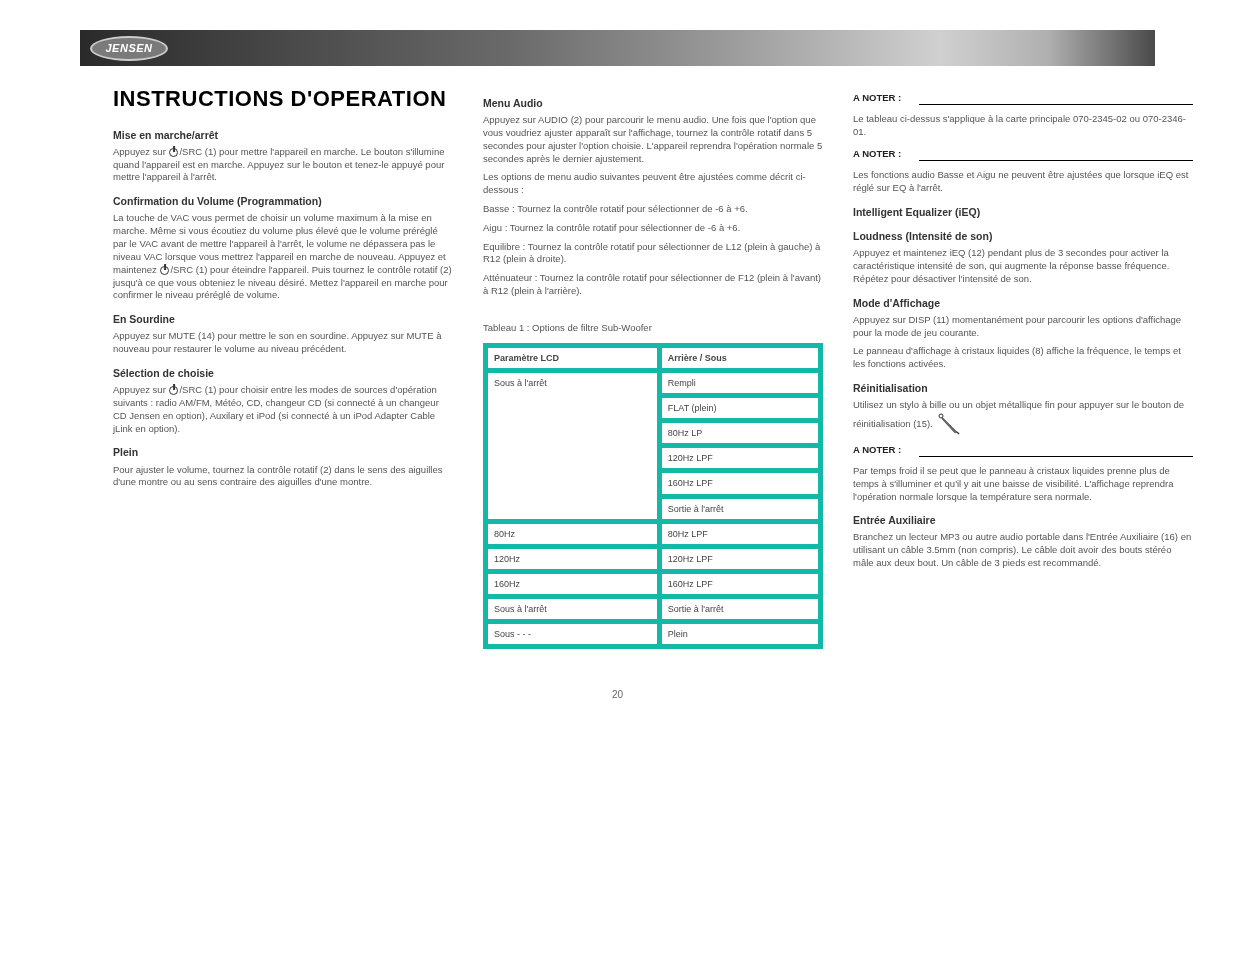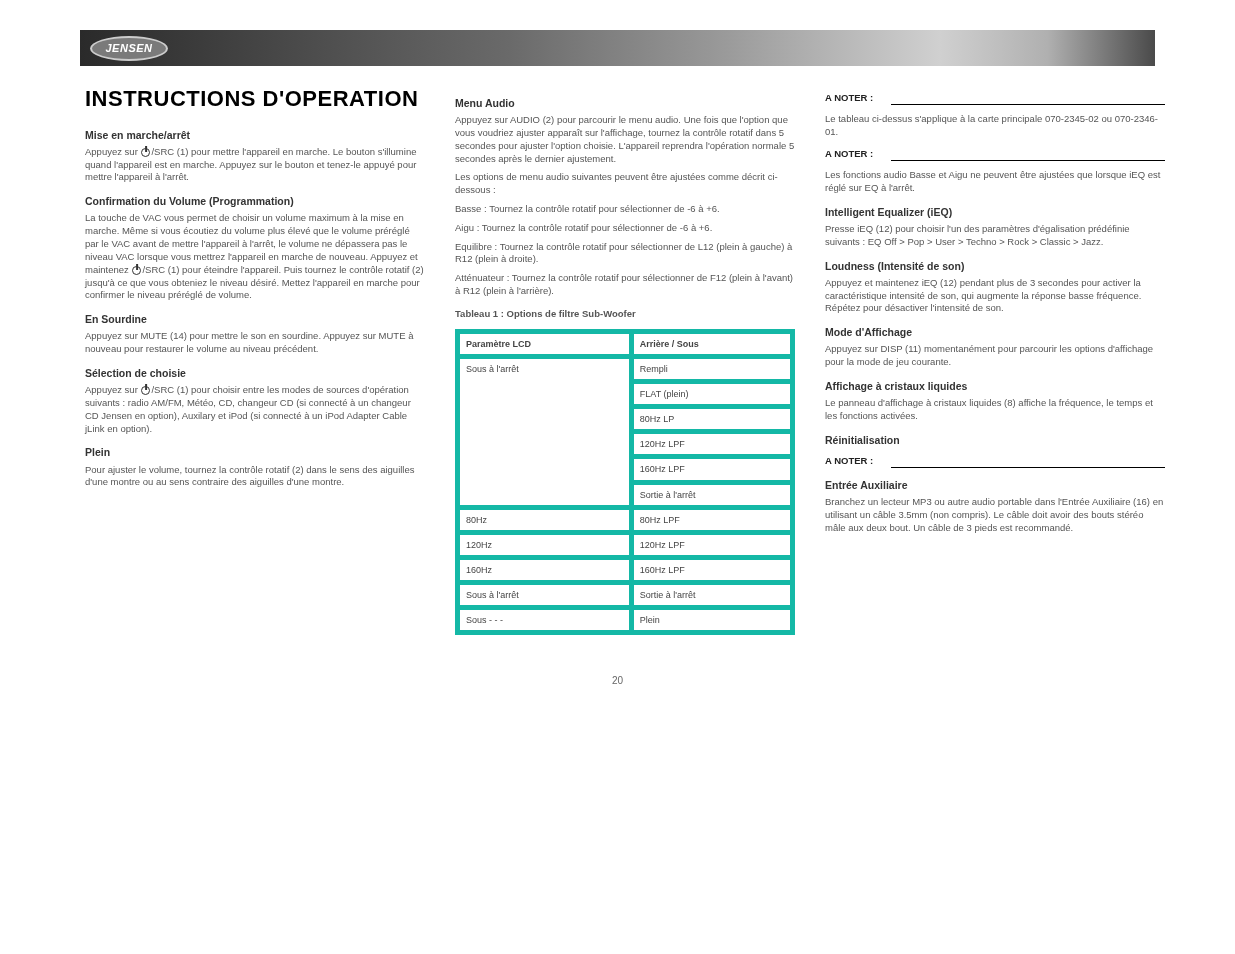--- a/index.html
+++ b/index.html
@@ -50,20 +50,21 @@
       gap: 30px;
     }
     .col {
       flex: 1;
       font-size: 9.5px;
       line-height: 1.35;
       color: #555;
     }
     .col-left {
       flex: 0 0 340px;
+      margin-left: 28px;
     }
     .col-mid {
       flex: 0 0 340px;
     }
     .col-right {
       flex: 0 0 340px;
     }
     .main-title {
       font-family: Arial Black, Arial, sans-serif;
       font-size: 22px;
@@ -187,21 +188,21 @@
   </div>
 
   <div class="col col-mid">
     <div class="section-title" style="margin-top:12px">Menu Audio</div>
     <p>Appuyez sur AUDIO (2) pour parcourir le menu audio. Une fois que l'option que vous voudriez ajuster apparaît sur l'affichage, tournez la contrôle rotatif dans 5 secondes pour ajuster l'option choisie. L'appareil reprendra l'opération normale 5 secondes après le dernier ajustement.</p>
     <p>Les options de menu audio suivantes peuvent être ajustées comme décrit ci-dessous :</p>
     <p>Basse : Tournez la contrôle rotatif pour sélectionner de -6 à +6.</p>
     <p>Aigu : Tournez la contrôle rotatif pour sélectionner de -6 à +6.</p>
     <p>Equilibre : Tournez la contrôle rotatif pour sélectionner de L12 (plein à gauche) à R12 (plein à droite).</p>
     <p>Atténuateur : Tournez la contrôle rotatif pour sélectionner de F12 (plein à l'avant) à R12 (plein à l'arrière).</p>
-    <p style="font-weight:bold;margin-top:10px">Tableau 1 : Options de filtre Sub-Woofer</p>
+    <p style="font-weight:normal;margin-top:24px">Tableau 1 : Options de filtre Sub-Woofer</p>
 
     <table class="subwoofer">
       <thead>
         <tr>
           <th>Paramètre LCD</th>
           <th>Arrière / Sous</th>
         </tr>
       </thead>
       <tbody>
         <tr>
@@ -254,37 +255,45 @@
     </div>
     <p style="margin-bottom:10px">Le tableau ci-dessus s'applique à la carte principale 070-2345-02 ou 070-2346-01.</p>
 
     <div class="note-row">
       <span class="note-label">A NOTER :</span>
       <span class="note-underline"></span>
     </div>
     <p style="margin-bottom:10px">Les fonctions audio Basse et Aigu ne peuvent être ajustées que lorsque iEQ est réglé sur EQ à l'arrêt.</p>
 
     <div class="section-title">Intelligent Equalizer (iEQ)</div>
-    <p>Presse iEQ (12) pour choisir l'un des paramètres d'égalisation prédéfinie suivants : EQ Off &gt; Pop &gt; User &gt; Techno &gt; Rock &gt; Classic &gt; Jazz.</p>
 
     <div class="section-title">Loudness (Intensité de son)</div>
     <p>Appuyez et maintenez iEQ (12) pendant plus de 3 secondes pour activer la caractéristique intensité de son, qui augmente la réponse basse fréquence. Répétez pour désactiver l'intensité de son.</p>
 
     <div class="section-title">Mode d'Affichage</div>
     <p>Appuyez sur DISP (11) momentanément pour parcourir les options d'affichage pour la mode de jeu courante.</p>
 
-    <div class="section-title">Affichage à cristaux liquides</div>
     <p>Le panneau d'affichage à cristaux liquides (8) affiche la fréquence, le temps et les fonctions activées.</p>
 
     <div class="section-title">Réinitialisation</div>
+    <p>Utilisez un stylo à bille ou un objet métallique fin pour appuyer sur le bouton de réinitialisation (15).
+      <span class="stylus">
+        <svg viewBox="0 0 24 24">
+          <circle cx="4" cy="4" r="2" fill="none" stroke="#333" stroke-width="1"></circle>
+          <path d="M5.5 5.5 L20 20 L18 21 L5 7 Z" fill="#666" stroke="#333" stroke-width="0.5"></path>
+          <path d="M20 20 L22 22" stroke="#333" stroke-width="1.5"></path>
+        </svg>
+      </span>
+    </p>
 
     <div class="note-row">
       <span class="note-label">A NOTER :</span>
       <span class="note-underline"></span>
     </div>
+    <p style="margin-bottom:10px">Par temps froid il se peut que le panneau à cristaux liquides prenne plus de temps à s'illuminer et qu'il y ait une baisse de visibilité. L'affichage reprendra l'opération normale lorsque la température sera normale.</p>
 
     <div class="section-title">Entrée Auxiliaire</div>
     <p>Branchez un lecteur MP3 ou autre audio portable dans l'Entrée Auxiliaire (16) en utilisant un câble 3.5mm (non compris). Le câble doit avoir des bouts stéréo mâle aux deux bout. Un câble de 3 pieds est recommandé.</p>
   </div>
 
 </div>
 
 <div class="page-num">20</div>
 
 </body></html>

